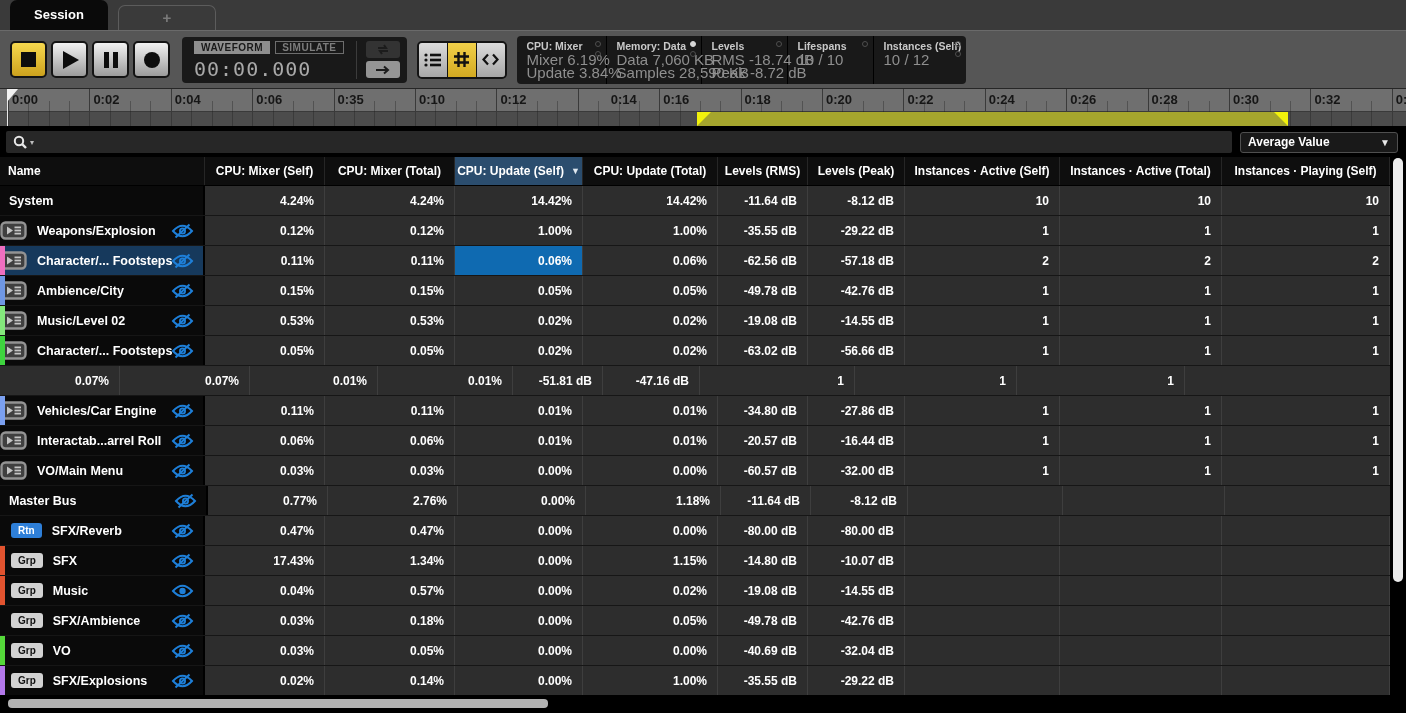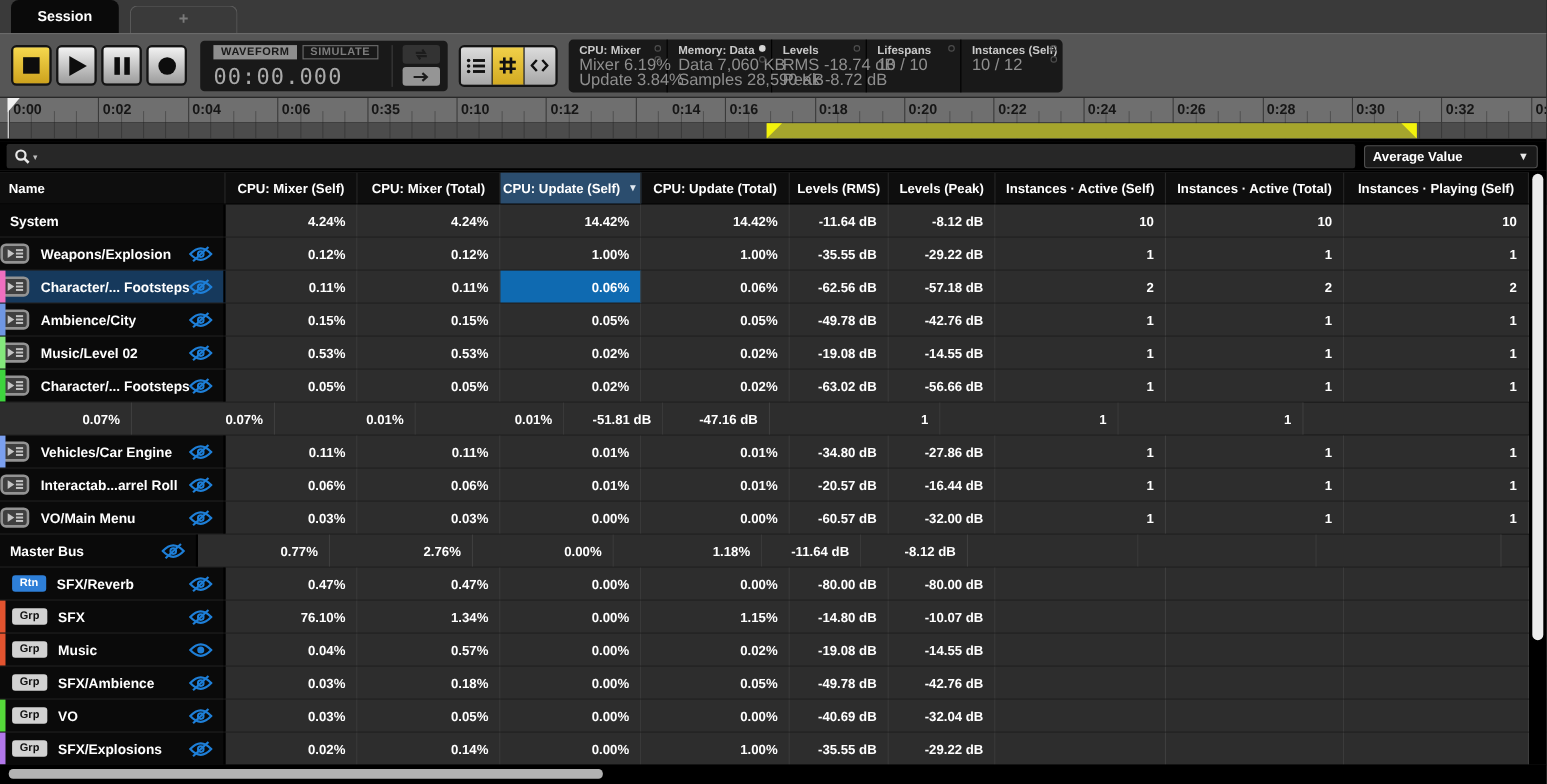--- a/index.html
+++ b/index.html
@@ -606,21 +606,21 @@
           <div class="vcell" style="width: 130px;">0.03%</div>
           <div class="vcell" style="width: 128px;">0.00%</div>
           <div class="vcell" style="width: 135px;">0.00%</div>
           <div class="vcell" style="width: 90px;">-60.57 dB</div>
           <div class="vcell" style="width: 97px;">-32.00 dB</div>
           <div class="vcell" style="width: 155px;">1</div>
           <div class="vcell" style="width: 162px;">1</div>
           <div class="vcell" style="width: 168px;">1</div>
         </div>
         <div class="trow">
-          <div class="ncell" style="width: 180px;">
+          <div class="ncell" style="width: 208px;">
             <div class="nlabel busname">Master Bus</div>
             <div class="eye"><svg width="23" height="16" viewBox="0 0 23 16">
       <path d="M2 8 Q11.5 -2.5 21 8 Q11.5 18.5 2 8 Z" fill="none" stroke="#1e7fd8" stroke-width="2"></path>
       <circle cx="11.5" cy="8" r="2.6" fill="none" stroke="#1e7fd8" stroke-width="1.8"></circle>
       <path d="M4.5 14.5 L18.5 1.5" stroke="#1e7fd8" stroke-width="2"></path>
     </svg></div>
           </div>
           <div class="vcell" style="width: 120px;">0.77%</div>
           <div class="vcell" style="width: 130px;">2.76%</div>
           <div class="vcell" style="width: 128px;">0.00%</div>
@@ -655,21 +655,21 @@
           <div class="ncell" style="width: 205px;">
             <div class="stripe" style="background: rgb(226, 83, 47);"></div>
             <div class="badge grp">Grp</div>
             <div class="nlabel">SFX</div>
             <div class="eye"><svg width="23" height="16" viewBox="0 0 23 16">
       <path d="M2 8 Q11.5 -2.5 21 8 Q11.5 18.5 2 8 Z" fill="none" stroke="#1e7fd8" stroke-width="2"></path>
       <circle cx="11.5" cy="8" r="2.6" fill="none" stroke="#1e7fd8" stroke-width="1.8"></circle>
       <path d="M4.5 14.5 L18.5 1.5" stroke="#1e7fd8" stroke-width="2"></path>
     </svg></div>
           </div>
-          <div class="vcell" style="width: 120px;">76.10%</div>
+          <div class="vcell" style="width: 120px;">17.43%</div>
           <div class="vcell" style="width: 130px;">1.34%</div>
           <div class="vcell" style="width: 128px;">0.00%</div>
           <div class="vcell" style="width: 135px;">1.15%</div>
           <div class="vcell" style="width: 90px;">-14.80 dB</div>
           <div class="vcell" style="width: 97px;">-10.07 dB</div>
           <div class="vcell" style="width: 155px;"></div>
           <div class="vcell" style="width: 162px;"></div>
           <div class="vcell" style="width: 168px;"></div>
         </div>
         <div class="trow">

